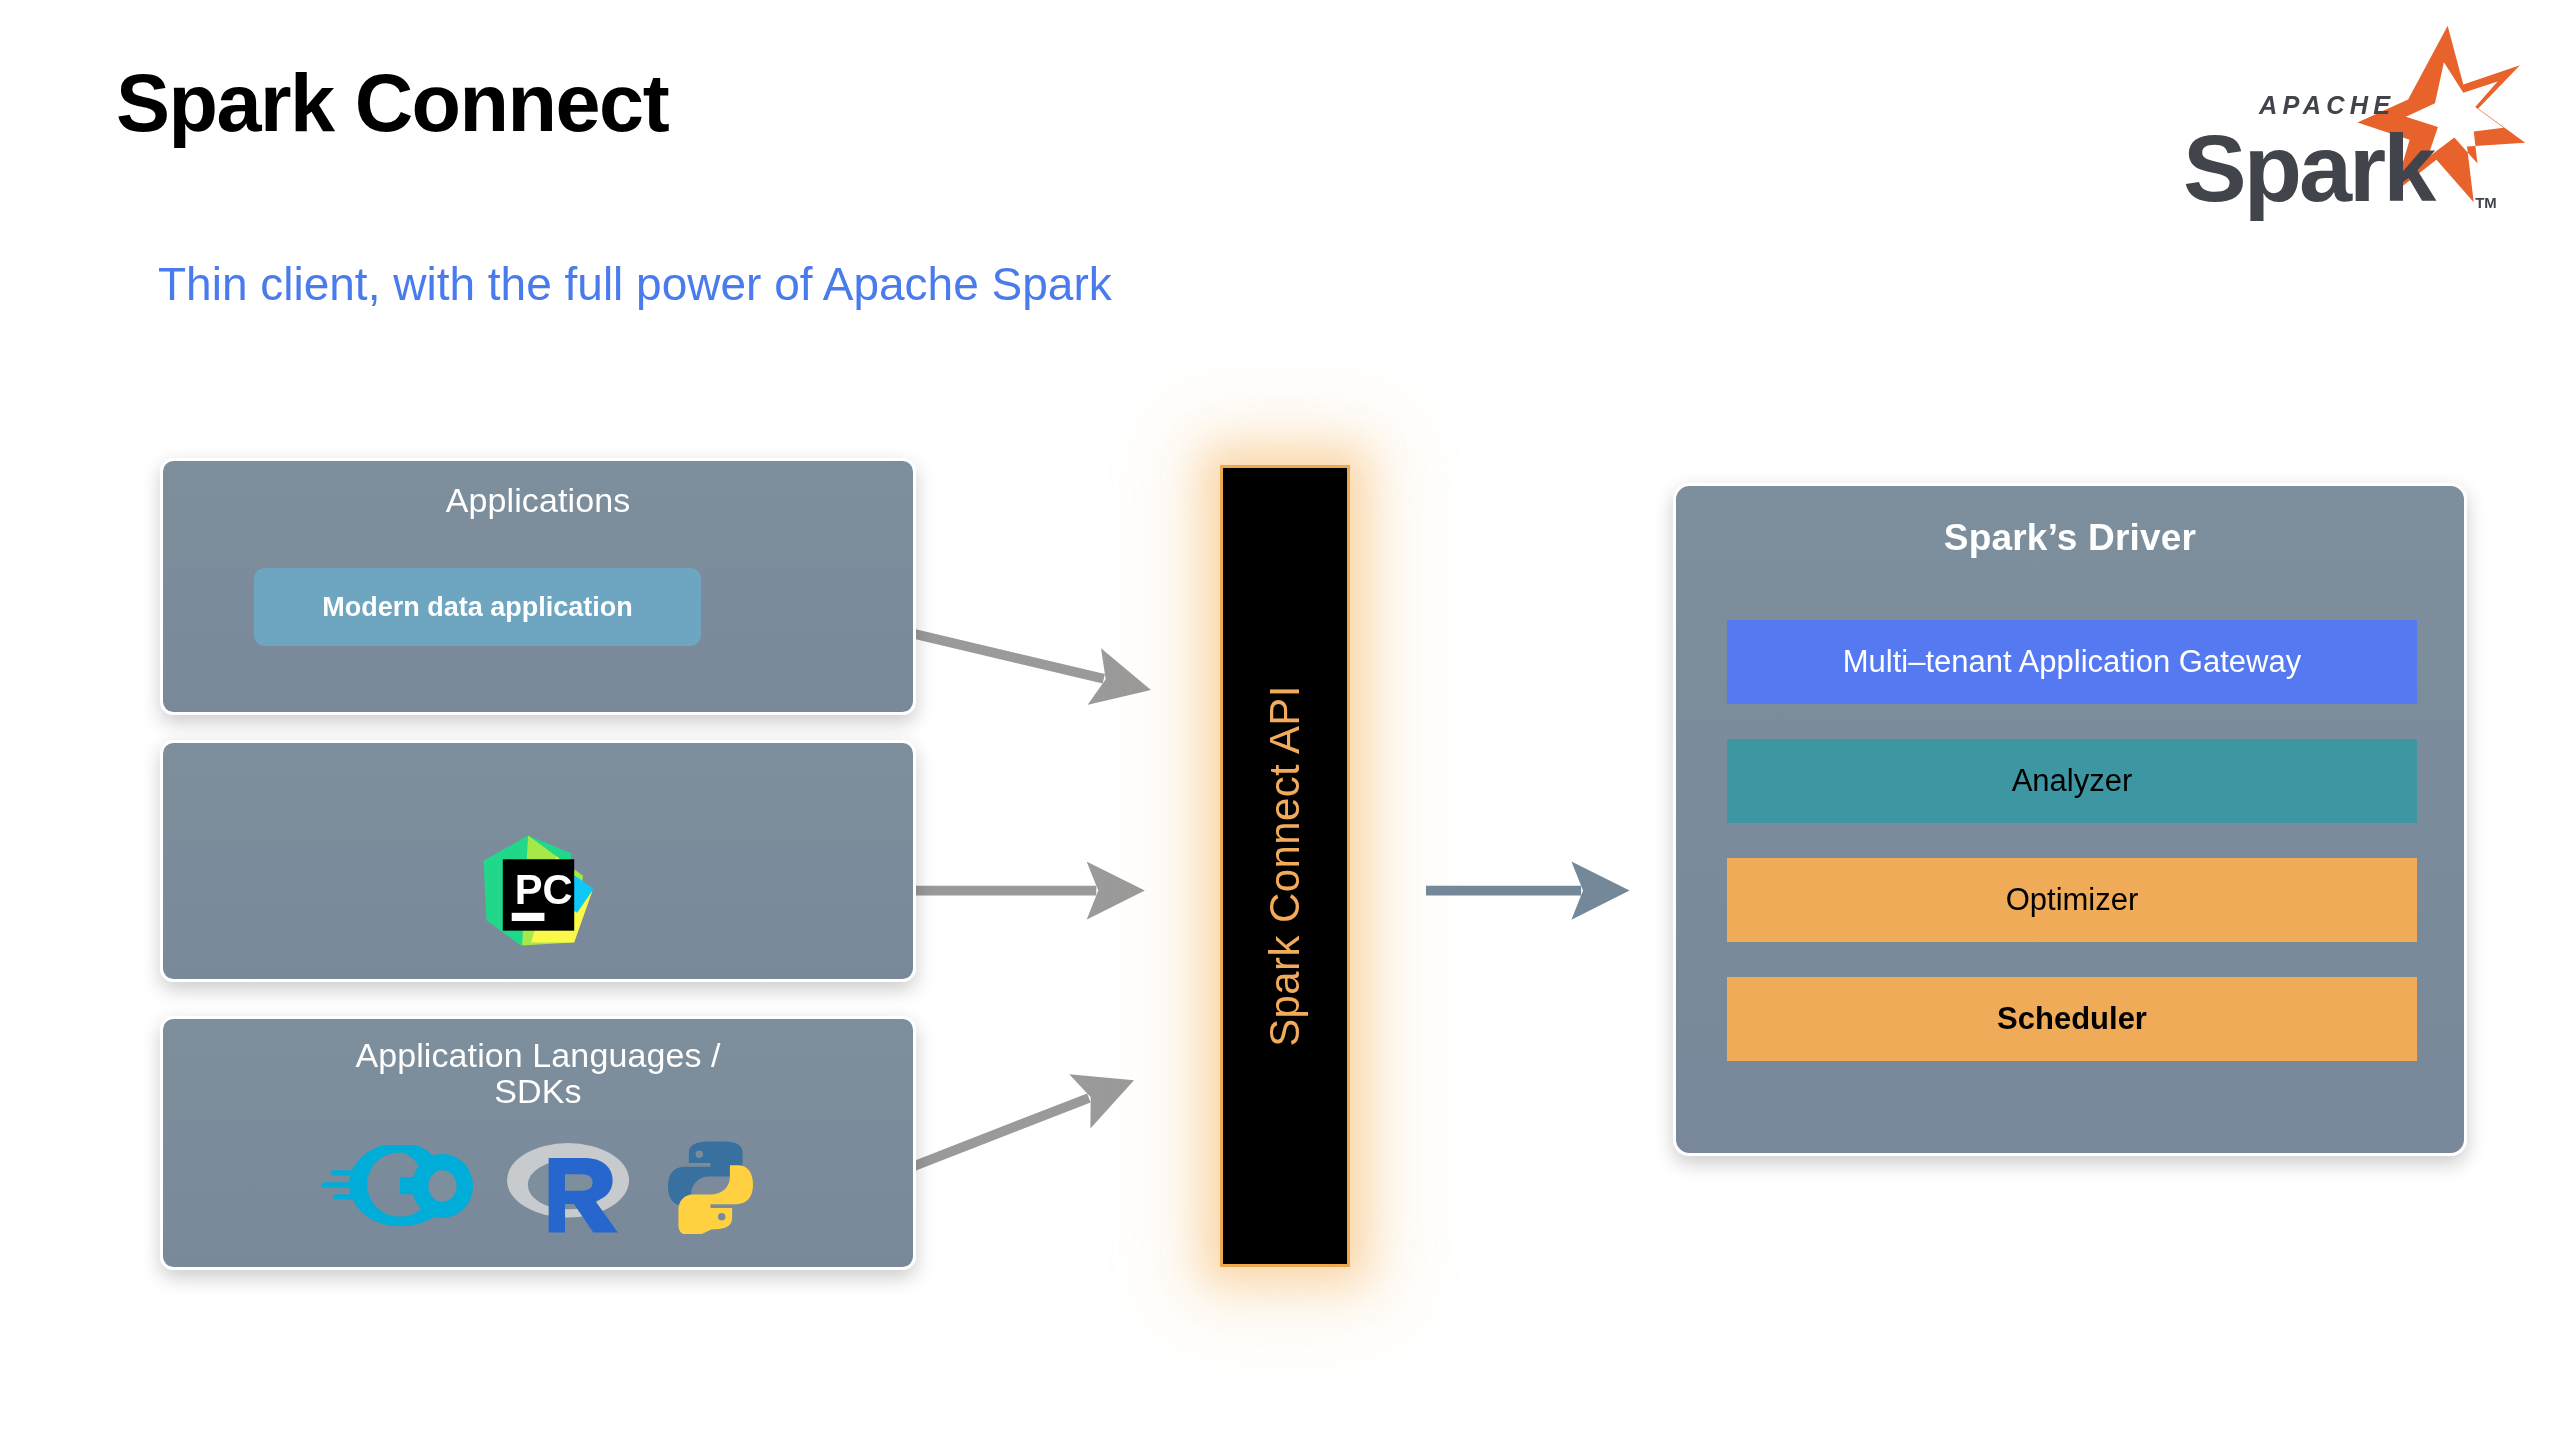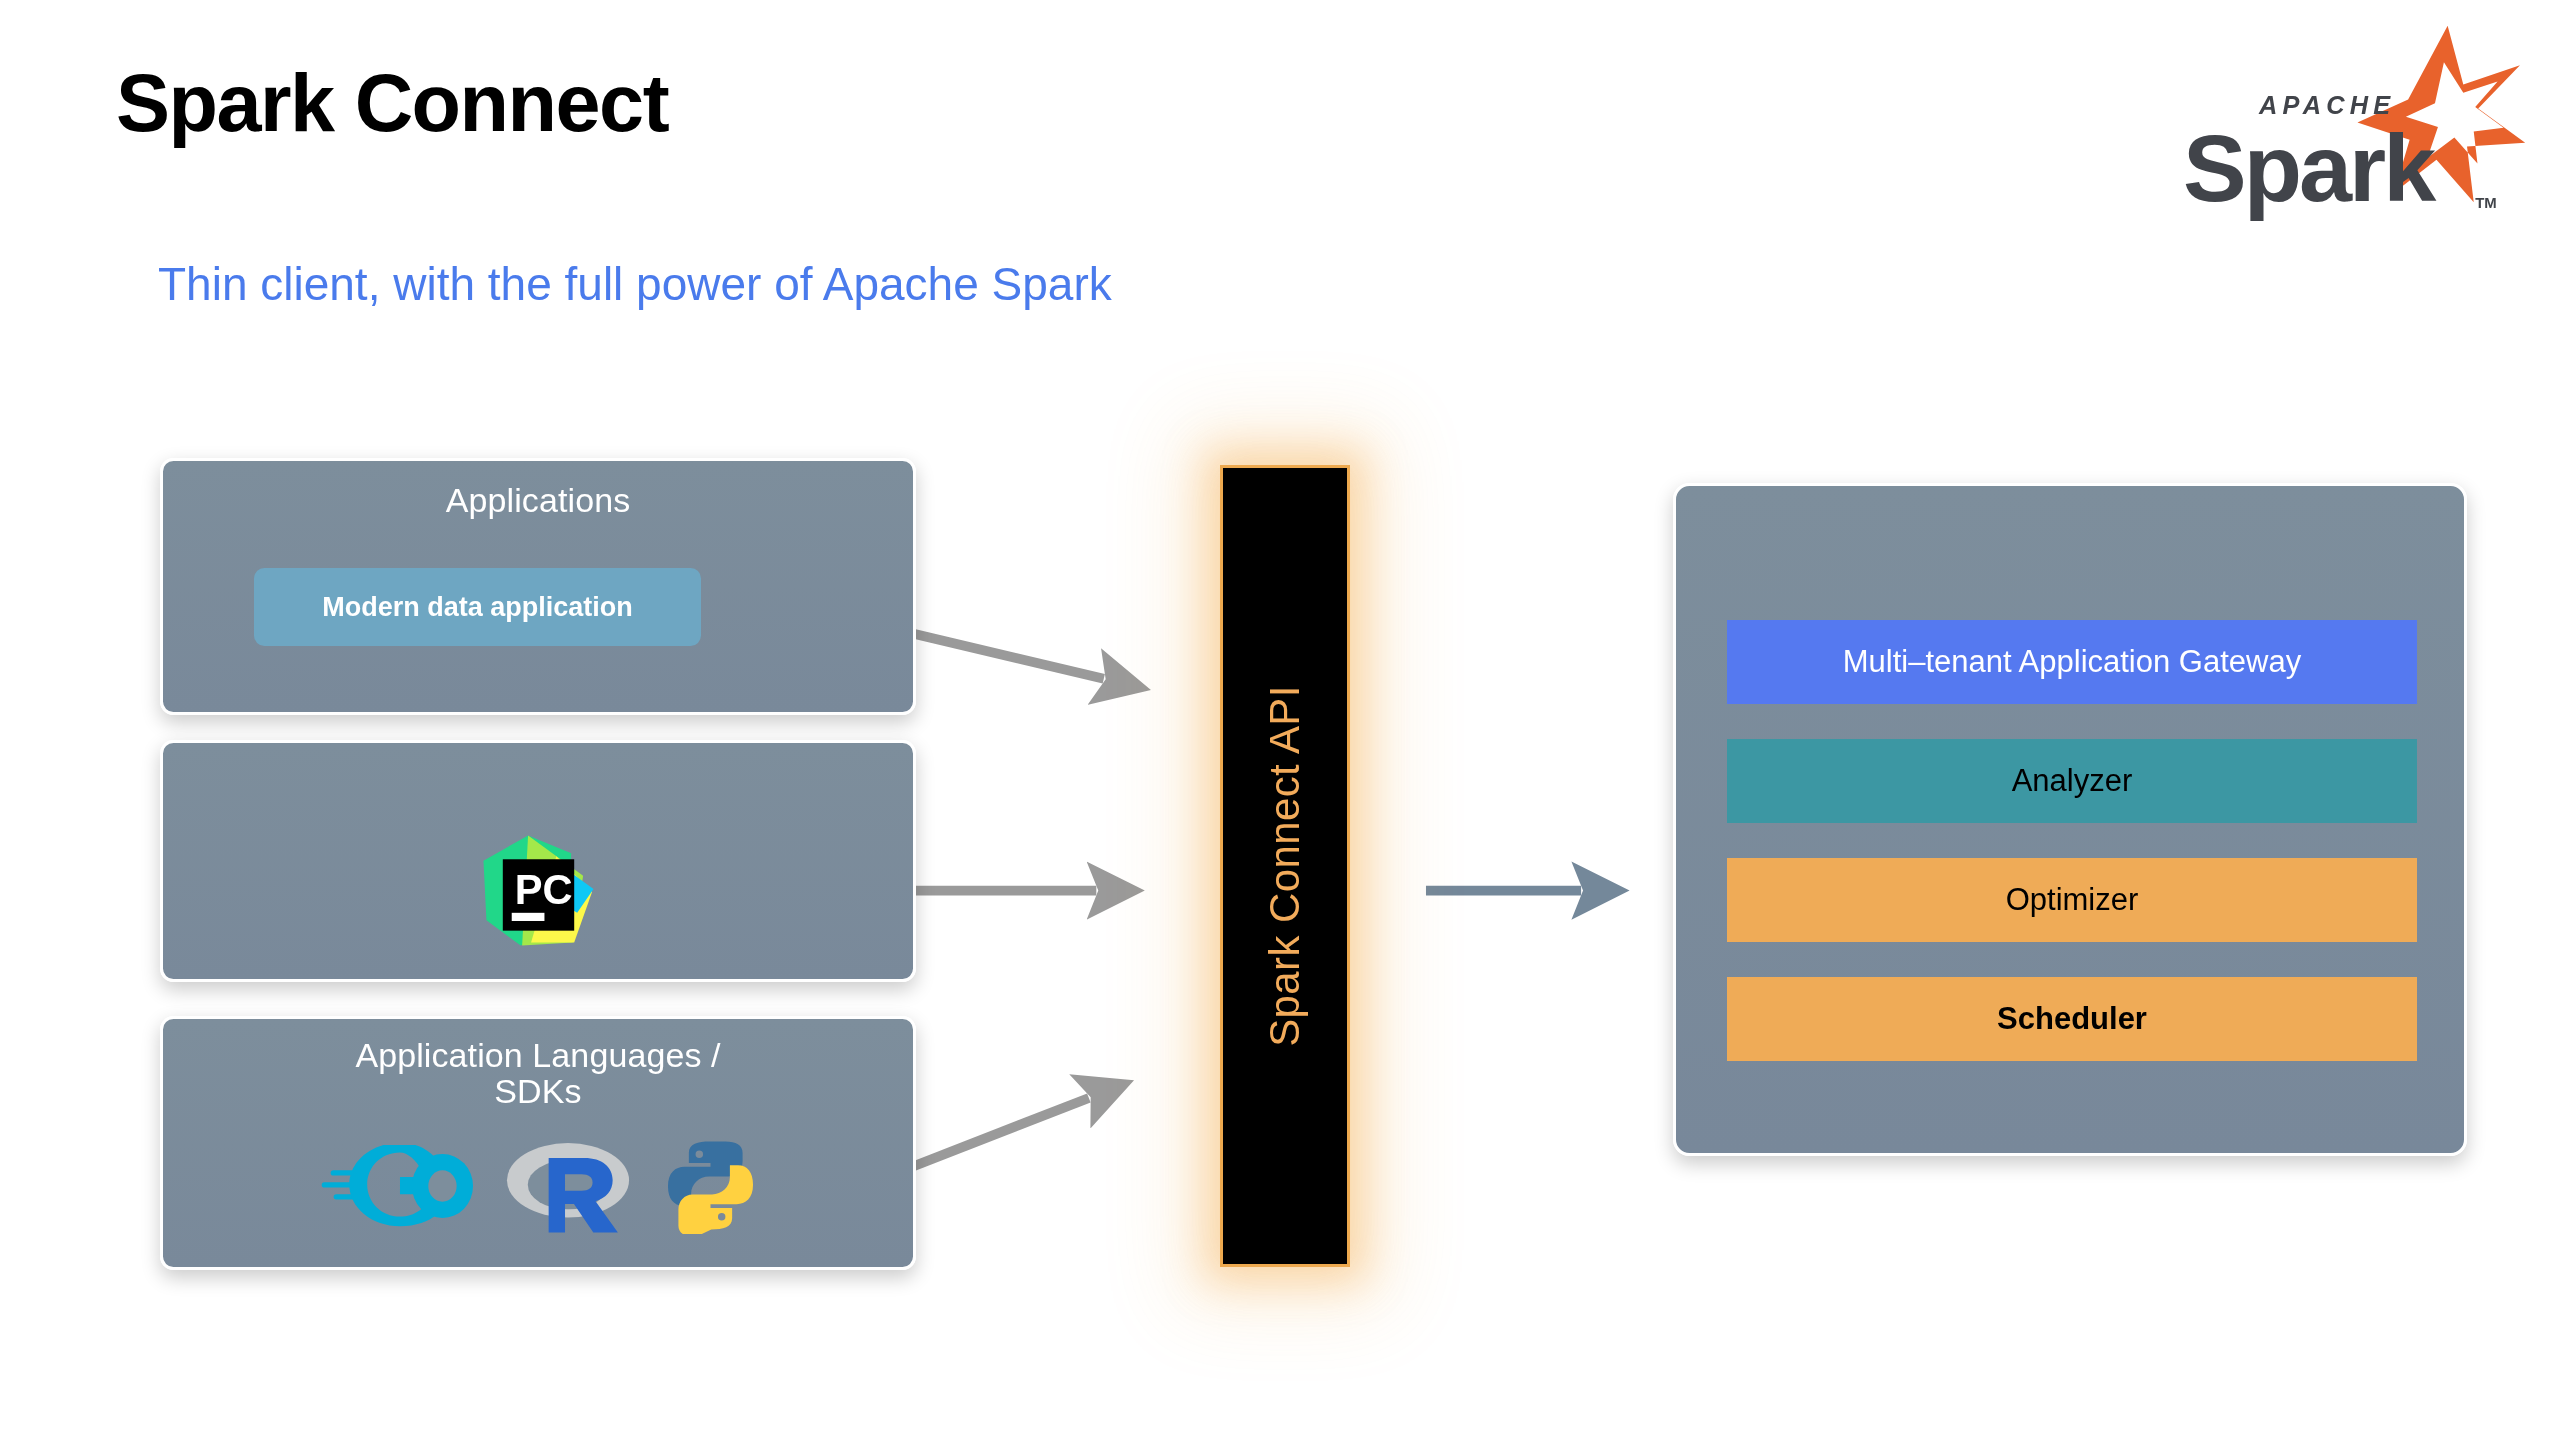--- a/index.html
+++ b/index.html
@@ -272,20 +272,21 @@
     </div>
 
   </div>
 </div>
 
 <div id="api-bar">
   <div id="api-bar-label">Spark Connect API</div>
 </div>
 
 <div id="driver-panel">
+  <div id="driver-title">Spark’s Driver</div>
   <div id="driver-rows">
       <div class="driver-row" style="background: rgb(85, 121, 240); color: rgb(255, 255, 255);">
         <span>Multi–tenant Application Gateway</span>
       </div>
       <div class="driver-row" style="background: rgb(60, 151, 163); color: rgb(0, 0, 0);">
         <span>Analyzer</span>
       </div>
       <div class="driver-row" style="background: rgb(239, 171, 87); color: rgb(0, 0, 0);">
         <span>Optimizer</span>
       </div>

